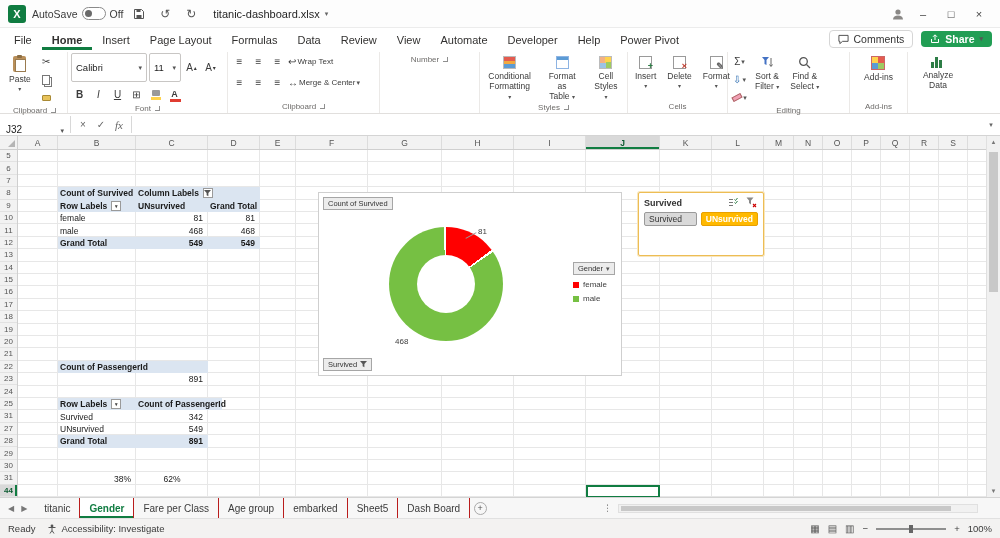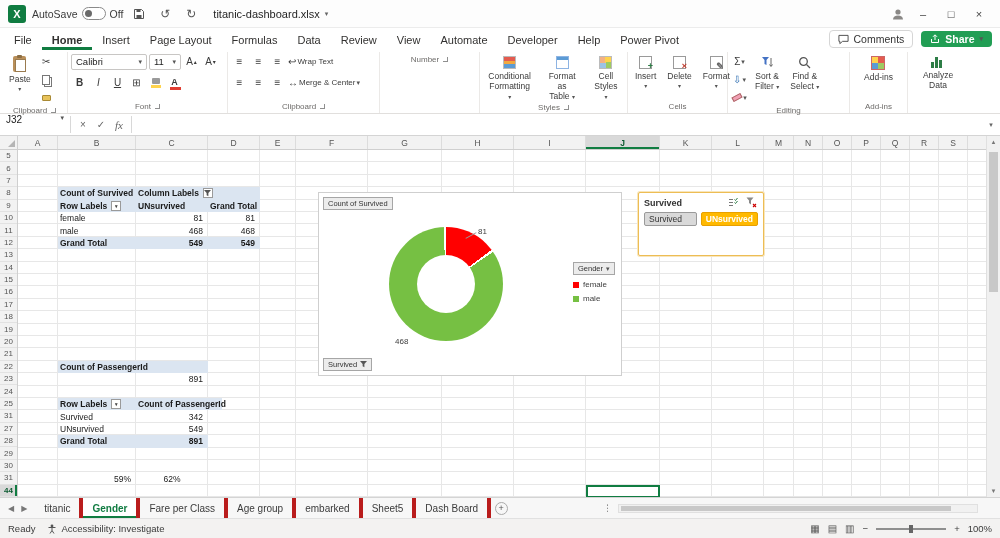--- a/index.html
+++ b/index.html
@@ -30,21 +30,21 @@
 .sharebtn .dd{font-size:7px}
 
 
 .ribbon{height:64px;background:#fff;border-bottom:1px solid #e1dfdd;display:flex;padding:2px 2px 0;font-size:8.5px;color:#3b3b3b}
 .rgroup{display:flex;flex-direction:column;border-right:1px solid #ebe9e7;padding:1px 3px 0}
 .gbody{flex:1;display:flex;gap:3px;align-items:flex-start}
 .gcol{flex-direction:column;gap:4px}
 .glabel{height:13px;display:flex;align-items:center;justify-content:center;gap:4px;color:#6d6b69;font-size:8px}
 .launcher{width:5px;height:5px;border-right:1px solid #8f8f8f;border-bottom:1px solid #8f8f8f}
 .frow{display:flex;gap:2px;align-items:center}
-.combo{height:16px;border:1px solid #c8c6c4;border-radius:2px;background:#fff;display:flex;align-items:center;justify-content:space-between;padding:0 4px;font-size:9.5px;color:#222}
+.combo{height:29px;border:1px solid #c8c6c4;border-radius:2px;background:#fff;display:flex;align-items:center;justify-content:space-between;padding:0 4px;font-size:9.5px;color:#222}
 .combo .dd,.dd{font-size:7px;color:#555}
 .sbtn{min-width:17px;height:17px;display:flex;align-items:center;justify-content:center;font-size:10px;border-radius:2px;color:#3b3b3b;gap:1px}
 .sbtn .tiny{font-size:6px}
 .bigbtn{display:flex;flex-direction:column;align-items:center;gap:2px;padding:3px 4px 1px;border-radius:3px;text-align:center;line-height:1.2;font-size:8.5px}
 .bigbtn .dd{font-size:6px}
 .minicol{display:flex;flex-direction:column;gap:1px}
 .bi{font-weight:bold}.it{font-style:italic}.un{text-decoration:underline}
 .i-clip{width:13px;height:16px;background:#b98f5a;border-radius:2px;position:relative}
 .i-clip:before{content:"";position:absolute;left:2px;top:3px;width:9px;height:11px;background:#fff;border:1px solid #9a7b4f}
 .i-clip:after{content:"";position:absolute;left:4px;top:-1px;width:5px;height:3px;background:#8b6d43;border-radius:1px}
@@ -61,21 +61,21 @@
 .i-cell{width:13px;height:13px;border:1px solid #9a9a9a;position:relative;background:#fff}
 .i-cell span{position:absolute;right:-2px;bottom:-3px;font-size:9px;font-weight:bold;line-height:9px}
 .i-ai{width:14px;height:14px;border:1px solid #c66;background:conic-gradient(#e45b4f 0 25%,#9ecb62 25% 50%,#5b9bd5 50% 75%,#ffd34d 75% 100%)}
 .i-an{width:14px;height:12px;display:flex;align-items:flex-end;gap:1px}
 .i-an i{display:block;width:3px;background:#2d7d46}
 .i-erase{width:10px;height:5px;background:#f2a0b5;border:1px solid #a66;transform:rotate(-28deg)}
 .l2{line-height:1.2}
 
 
 .fbar{height:22px;background:#fff;border-bottom:1px solid #d4d4d4;display:flex;align-items:stretch;font-size:10px}
-.namebox{width:70px;display:flex;align-items:flex-start;justify-content:space-between;padding:0 6px;color:#222}
+.namebox{width:70px;display:flex;align-items:flex-end;justify-content:space-between;padding:0 6px;color:#222}
 .fbar .sep{width:1px;background:#d8d8d8;margin:2px 0}
 .fxbtns{display:flex;align-items:center;gap:2px;padding:0 4px;color:#666}
 .fxbtns .fb{width:16px;height:16px;display:flex;align-items:center;justify-content:center}
 .fx{font-style:italic;font-family:"Liberation Serif",serif;font-size:11px}
 .finput{flex:1;display:flex;align-items:center;padding:0 6px;color:#222}
 .fchev{width:18px;display:flex;align-items:center;justify-content:center;color:#666;font-size:7px}
 
 
 .grid{position:relative;height:361px;background:#fff}
 .corner{position:absolute;left:0;top:0;width:18px;height:14px;background:#f2f2f2;border-right:1px solid #cfcfcf;border-bottom:1px solid #cfcfcf}
@@ -121,21 +121,21 @@
 .sltitle{font-size:9px;font-weight:bold;color:#333;flex:1}
 .slicon{width:14px;height:13px;border:1px solid transparent;display:flex;align-items:center;justify-content:center}
 .slitems{display:flex;gap:4px;padding:1px 5px}
 .slbtn{flex:1;height:14px;display:flex;align-items:center;padding:0 4px;font-size:8.5px;border-radius:2px;border:1px solid #9a9a9a;background:#d9d9d9;color:#333}
 .slbtn.on{background:#ffb900;border-color:#e8a000;color:#fff;font-weight:bold}
 
 
 .sheetbar{height:21px;background:#f7f7f7;border-top:1px solid #d4d4d4;display:flex;align-items:stretch;font-size:10px;color:#444}
 .tabnav{display:flex;align-items:center;gap:7px;padding:0 8px;color:#777;font-size:8px}
 .stabs{display:flex;align-items:stretch}
-.stab{display:flex;align-items:center;padding:4px 9px;border-right:4px solid #b91c1c;color:#3b3b3b}
+.stab{display:flex;align-items:center;padding:4px 9px;border-right:1px solid #b91c1c;color:#3b3b3b}
 .stab.active{background:#fff;color:#107c41;font-weight:bold;box-shadow:inset 0 -2px 0 #107c41}
 .addtab{width:20px;display:flex;align-items:center;justify-content:center;color:#555}
 .addtab span{width:13px;height:13px;border-radius:50%;border:1px solid #aaa;display:flex;align-items:center;justify-content:center;font-size:9px;line-height:1}
 .sheet-right{margin-left:auto;display:flex;align-items:center;gap:6px;padding-right:22px}
 .vdots{color:#666;font-size:9px}
 .hscroll{width:360px;height:9px;background:#f1f1f1;border:1px solid #e0e0e0;position:relative}
 .hthumb{position:absolute;left:2px;top:1px;bottom:1px;width:330px;background:#c8c8c8}
 
 
 .statusbar{height:20px;background:#f3f2f1;border-top:1px solid #e1e1e1;display:flex;align-items:center;gap:12px;padding:0 8px;font-size:9.5px;color:#3b3b3b}
@@ -674,21 +674,21 @@
         <div class="pc num" style="width:72px">549</div>
       </div>
       <div class="prow">
         <div class="pc blue b" style="width:78px">Grand Total</div>
         <div class="pc blue b num" style="width:72px">891</div>
       </div>
     </div>
 
     <div class="pivot" style="left:40px;top:322.4px">
       <div class="prow">
-        <div class="pc num" style="width:78px">59%</div>
+        <div class="pc num" style="width:78px">38%</div>
         <div class="pc ctr" style="width:72px">62%</div>
       </div>
     </div>
 
     <div class="selbox" style="left:568px;top:334.8px;width:74px;height:13px"></div>
   </div>
 
   <div class="vscroll">
     <div class="varr" style="top:0">▲</div>
     <div class="vthumb"></div>

